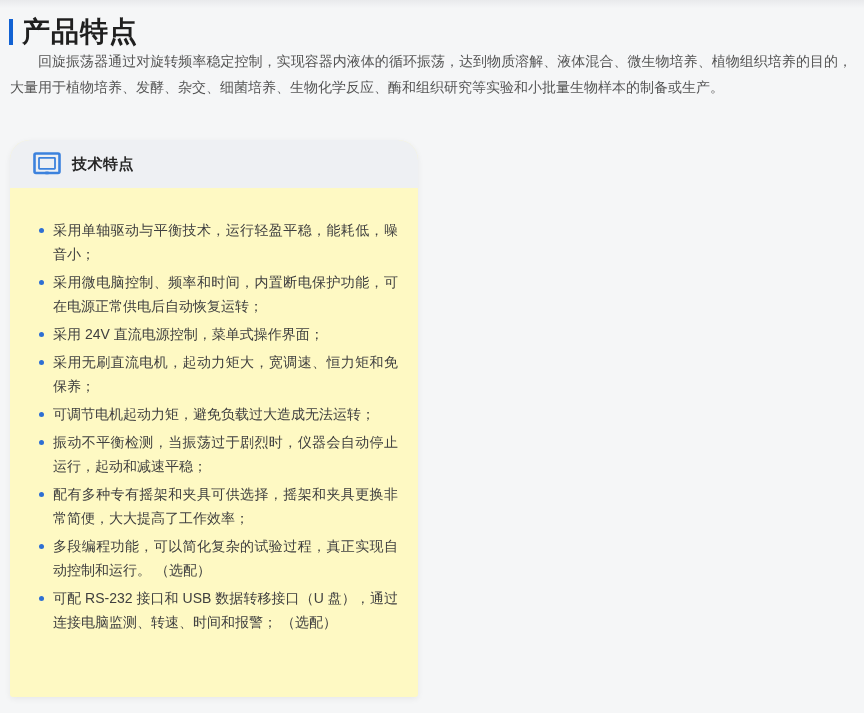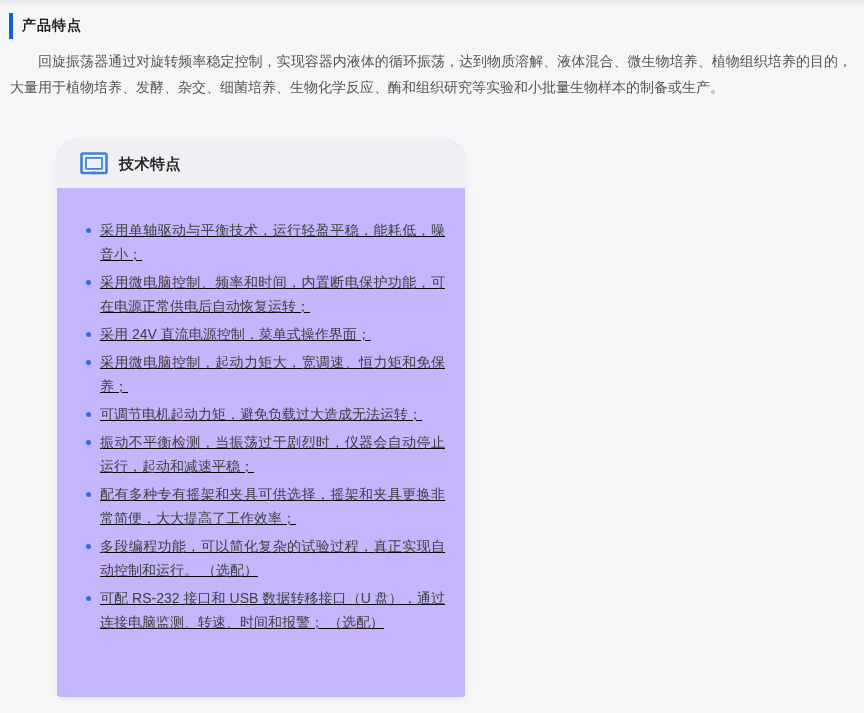--- a/index.html
+++ b/index.html
@@ -19,57 +19,56 @@
     position: absolute; top: 13px; left: 9px; right: 12px;
     display: flex; align-items: center;
   }
   .accent-bar {
     width: 4px; height: 26px;
     background: #1262d3;
     margin-right: 9px;
     flex: 0 0 auto;
   }
   .page-title {
-    font-size: 14px; font-weight: 700; color: #1f1f1f;
+    font-size: 28px; font-weight: 700; color: #1f1f1f;
     letter-spacing: 1px;
     font-family: Liberation Mono, monospace;
   }
   
   .intro {
     position: absolute; top: 48px; left: 10px; width: 842px;
     font-size: 14px; line-height: 26px; color: #555555;
     text-indent: 2em;
     text-align: justify;
   }
   
   .card {
     position: absolute; top: 140px; left: 10px;
     width: 408px; height: 557px;
-    background: #c4b5fd;
+    background: #fef9c3;
     border-radius: 20px 20px 3px 3px;
     box-shadow: 0 2px 6px rgba(0,0,0,0.06);
     overflow: hidden;
-    margin-left: 47px;
   }
   .card-header {
     height: 48px;
     background: #eef0f3;
     display: flex; align-items: center;
     padding-left: 23px;
   }
   .card-header .icon { flex: 0 0 auto; display: flex; align-items: center; }
   .card-header-title {
     margin-left: 11px;
     font-size: 15px; font-weight: 700; color: #262626;
     letter-spacing: 0.5px;
   }
   .card-body {
     padding: 30px 20px 10px 28px;
   }
-  ul.features { list-style: none; text-decoration: underline; }
+  ul.features { list-style: none; }
   ul.features li {
     position: relative;
     padding-left: 15px;
     font-size: 14px; line-height: 24px; color: #404040;
     margin-bottom: 4px;
     text-align: justify;
   }
   ul.features li::before {
     content: "";
     position: absolute; left: 1px; top: 10px;
@@ -98,21 +97,21 @@
         <rect x="12.4" y="19.2" width="3.2" height="3.3" fill="#3c82dd" opacity="0.55"></rect>
       </svg>
     </span>
     <span class="card-header-title">技术特点</span>
   </div>
   <div class="card-body">
     <ul class="features">
       <li>采用单轴驱动与平衡技术，运行轻盈平稳，能耗低，噪音小；</li>
       <li>采用微电脑控制、频率和时间，内置断电保护功能，可在电源正常供电后自动恢复运转；</li>
       <li>采用 24V 直流电源控制，菜单式操作界面；</li>
-      <li>采用微电脑控制，起动力矩大，宽调速、恒力矩和免保养；</li>
+      <li>采用无刷直流电机，起动力矩大，宽调速、恒力矩和免保养；</li>
       <li>可调节电机起动力矩，避免负载过大造成无法运转；</li>
       <li>振动不平衡检测，当振荡过于剧烈时，仪器会自动停止运行，起动和减速平稳；</li>
       <li>配有多种专有摇架和夹具可供选择，摇架和夹具更换非常简便，大大提高了工作效率；</li>
       <li>多段编程功能，可以简化复杂的试验过程，真正实现自动控制和运行。 （选配）</li>
       <li>可配 RS-232 接口和 USB 数据转移接口（U 盘），通过连接电脑监测、转速、时间和报警； （选配）</li>
     </ul>
   </div>
 </div>
 
 </body></html>

